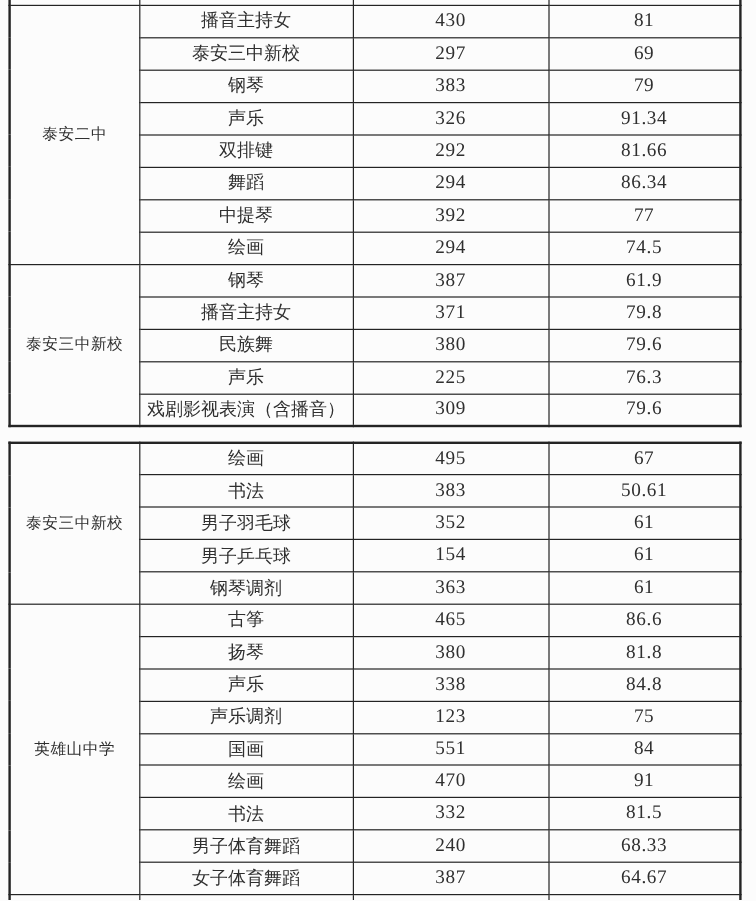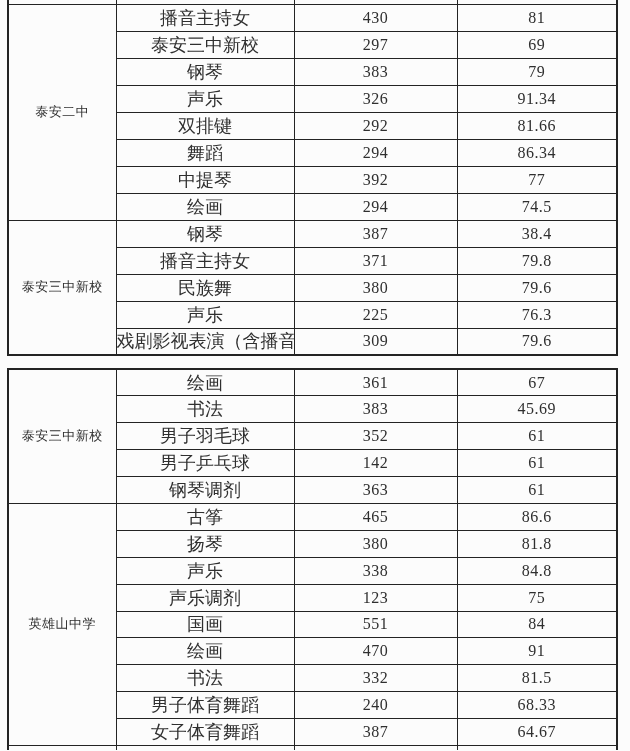--- a/index.html
+++ b/index.html
@@ -35,21 +35,21 @@
     white-space: nowrap;
     overflow: hidden;
   }
   #table-upper tr  { height: 27px; }
   #table-lower tr  { height: 26.9px; }
   tr.clip-top      { height: 4px !important; }
   tr.clip-bottom   { height: 5px !important; }
   tr.clip-top td    { border-top: hidden; }
   tr.clip-bottom td { border-bottom: hidden; }
   .school-cell  { font-size: 13px; letter-spacing: 0.5px; }
-  .program-cell { font-size: 18px; }
+  .program-cell { font-size: 15px; }
   .num-cell     { font-size: 16px; letter-spacing: 0.5px; }
 </style>
 </head>
 <body>
 
 <div class="page">
 
   <table class="score-table" id="table-upper">
     <colgroup>
       <col style="width:108px">
@@ -102,21 +102,21 @@
         </tr>
         <tr>
           <td class="program-cell">绘画</td>
           <td class="num-cell">294</td>
           <td class="num-cell">74.5</td>
         </tr>
         <tr>
           <td class="school-cell" rowspan="5">泰安三中新校</td>
           <td class="program-cell">钢琴</td>
           <td class="num-cell">387</td>
-          <td class="num-cell">38.4</td>
+          <td class="num-cell">61.9</td>
         </tr>
         <tr>
           <td class="program-cell">播音主持女</td>
           <td class="num-cell">371</td>
           <td class="num-cell">79.8</td>
         </tr>
         <tr>
           <td class="program-cell">民族舞</td>
           <td class="num-cell">380</td>
           <td class="num-cell">79.6</td>
@@ -138,36 +138,36 @@
     <colgroup>
       <col style="width:108px">
       <col style="width:178px">
       <col style="width:163px">
       <col style="width:160px">
     </colgroup>
     <tbody>
         <tr>
           <td class="school-cell" rowspan="5">泰安三中新校</td>
           <td class="program-cell">绘画</td>
-          <td class="num-cell">361</td>
+          <td class="num-cell">495</td>
           <td class="num-cell">67</td>
         </tr>
         <tr>
           <td class="program-cell">书法</td>
           <td class="num-cell">383</td>
-          <td class="num-cell">45.69</td>
+          <td class="num-cell">50.61</td>
         </tr>
         <tr>
           <td class="program-cell">男子羽毛球</td>
           <td class="num-cell">352</td>
           <td class="num-cell">61</td>
         </tr>
         <tr>
           <td class="program-cell">男子乒乓球</td>
-          <td class="num-cell">142</td>
+          <td class="num-cell">154</td>
           <td class="num-cell">61</td>
         </tr>
         <tr>
           <td class="program-cell">钢琴调剂</td>
           <td class="num-cell">363</td>
           <td class="num-cell">61</td>
         </tr>
         <tr>
           <td class="school-cell" rowspan="9">英雄山中学</td>
           <td class="program-cell">古筝</td>

